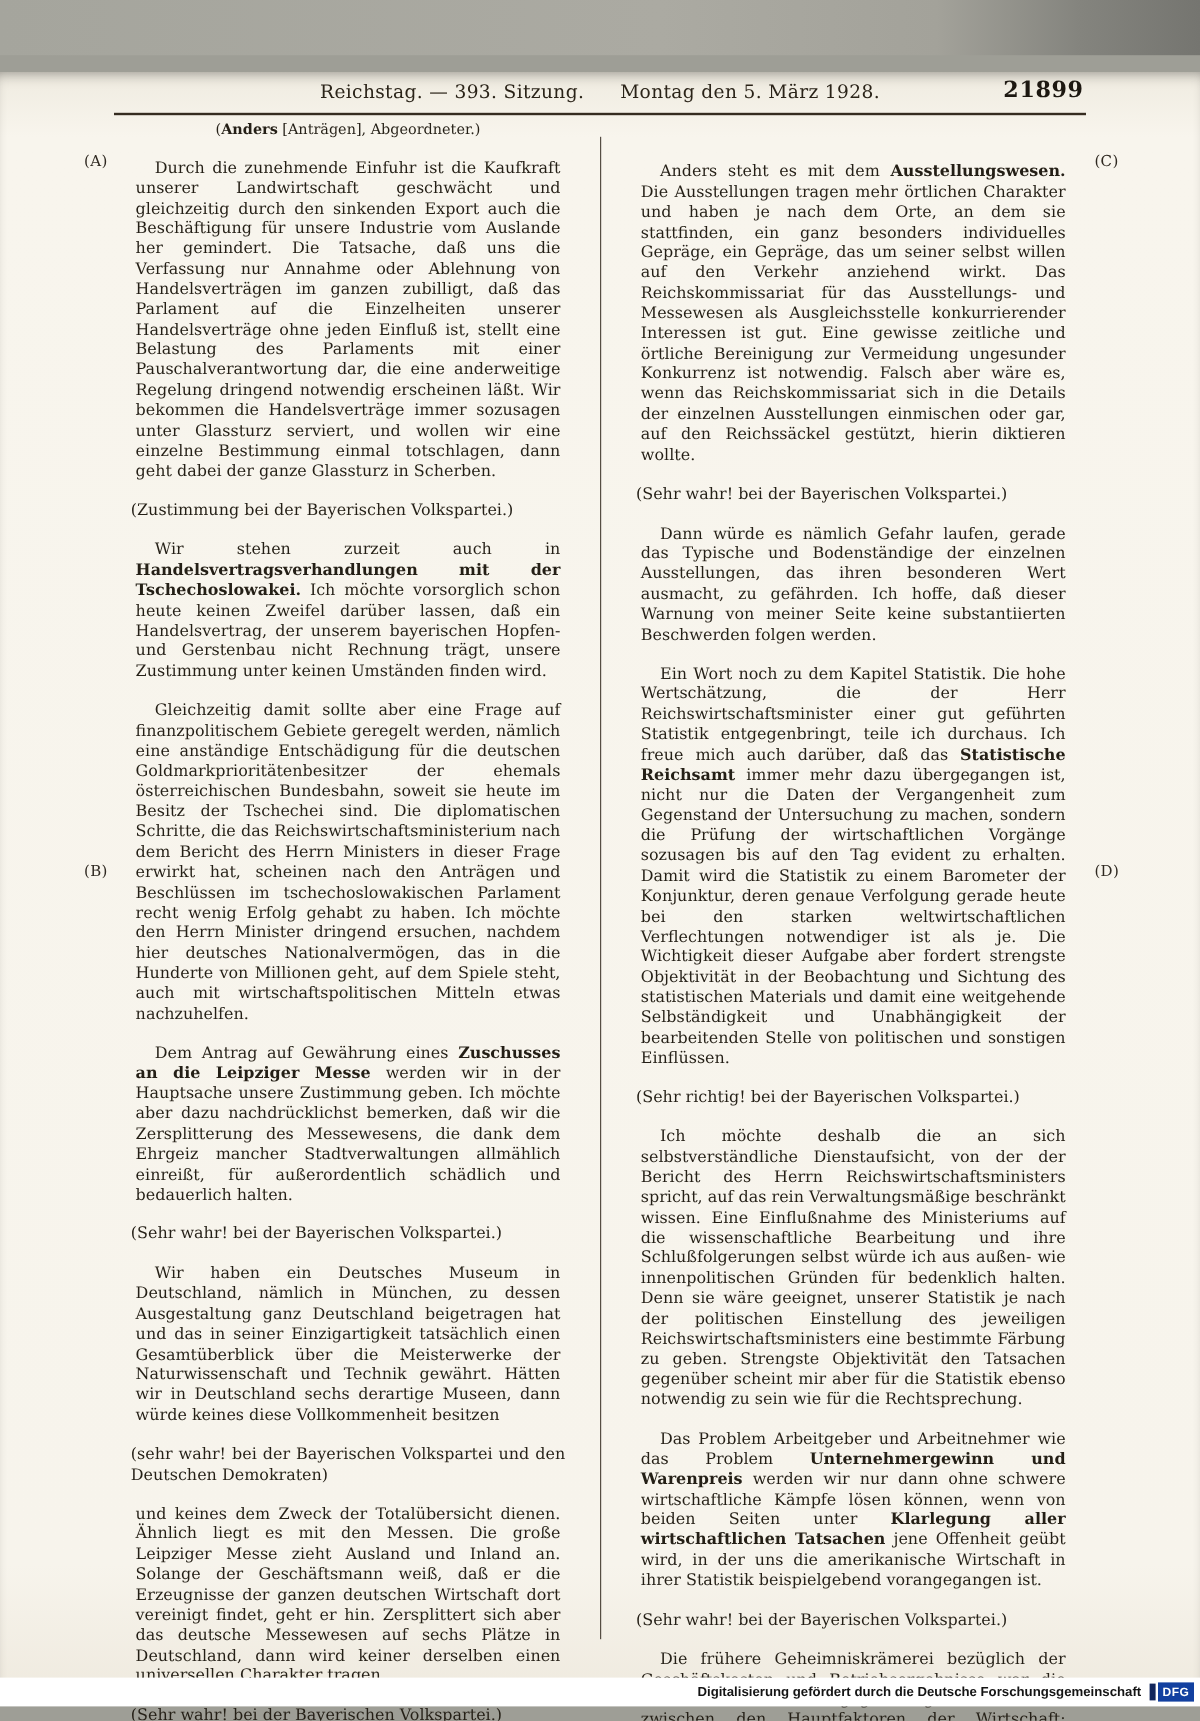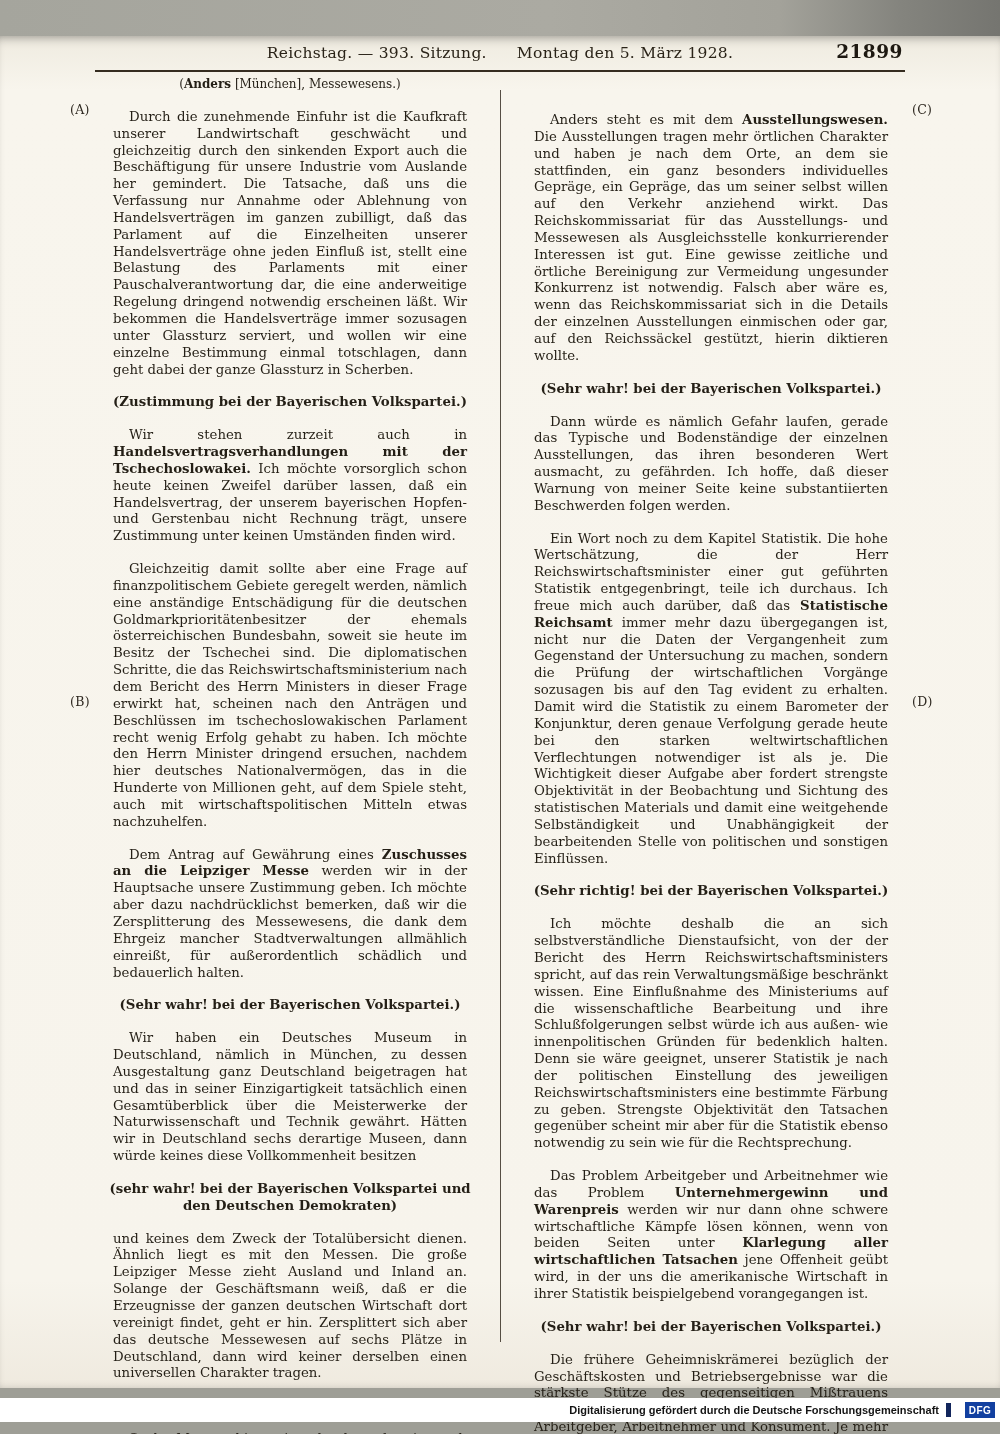--- a/index.html
+++ b/index.html
@@ -13,21 +13,21 @@
   }
 
   
   .scan-top {
     position:absolute; top:0; left:0; width:1000px; height:46px;
     background:linear-gradient(90deg,#a5a59d 0%,#abab a3 40%,#a9a9a1 70%,#8d8d87 88%,#7c7c76 100%);
     background:linear-gradient(90deg,#a5a59d 0%,#abaaa2 55%,#a3a29a 78%,#84847e 90%,#757570 100%);
   }
 
   .page {
-    position:absolute; top:36px; left:0; width:1000px; height:1352px;
+    position:absolute; top:60px; left:0; width:1000px; height:1352px;
     background:linear-gradient(180deg,#efebe0 0%,#f8f5ed 4%,#f7f4ec 92%,#efeadf 100%);
     box-shadow: inset 0 8px 12px -8px rgba(0,0,0,.45), inset 0 -6px 10px -8px rgba(0,0,0,.25);
   }
 
   .page-header {
     position:absolute; top:8px; left:95px; width:810px; height:24px;
     text-align:center; font-size:15.5px; letter-spacing:.3px; color:#2a2318;
     white-space:nowrap;
   }
   .session-gap { display:inline-block; width:30px; }
@@ -48,21 +48,21 @@
   .col-left  { left:97px;  top:40px; }
   .col-right { left:518px; top:60px; }
 
   .column-divider {
     position:absolute; left:500px; top:54px; width:1px; height:1252px;
     background:rgba(45,36,25,.8);
   }
 
   .blk { margin:16px; }
   .para.indent { text-indent:16px; }
-  .interjection { text-align:center; text-indent:0; margin:7px 12px;font-weight:bold; }
+  .interjection { text-indent:0; margin:7px 12px; }
   .speaker { text-align:center; text-indent:0; font-size:12px; margin:0 0 5px 0; }
   .footnote { text-align:right; text-indent:0; padding-right:34px; margin-top:8px; }
   b { font-weight:bold; }
 
   .margin-mark {
     position:absolute; font-size:12.5px; color:#2e2820; letter-spacing:.3px;
   }
   .mark-a { left:70px;  top:66px; }
   .mark-b { left:70px;  top:658px; }
   .mark-c { left:912px; top:66px; }
@@ -72,21 +72,21 @@
     position:absolute; top:1398px; left:0; width:1000px; height:24px;
     background:#ffffff;
     display:flex; align-items:center; justify-content:flex-end;
     padding-right:5px; gap:7px;
   }
   .digitization-text {
     font-family:"Liberation Sans", sans-serif;
     font-size:11px; font-weight:bold; color:#141414;
   }
   .dfg-logo {
-    display:flex; align-items:center; gap:14px;
+    display:flex; align-items:center; gap:2px;
   }
   .dfg-mark {
     width:5px; height:14px; background:#12265c;
   }
   .dfg-box {
     min-width:30px; height:16px; background:#1240a0;
     color:#ffffff; font-family:"Liberation Sans", sans-serif;
     font-size:10px; font-weight:bold; letter-spacing:.5px;
     display:flex; align-items:center; justify-content:center;
     padding:0 3px;
@@ -105,21 +105,21 @@
   </div>
 
   <div class="header-rule"></div>
 
   <span class="margin-mark mark-a">(A)</span>
   <span class="margin-mark mark-b">(B)</span>
   <span class="margin-mark mark-c">(C)</span>
   <span class="margin-mark mark-d">(D)</span>
 
   <div class="column col-left">
-      <p class="blk speaker"><span>(</span><b>Anders</b><span> [München], Messewesens.)</span></p>
+      <p class="blk speaker"><span>(</span><b>Anders</b><span> [Anträgen], Abgeordneter.)</span></p>
       <p class="blk para indent"><span>Durch die zunehmende Einfuhr ist die Kaufkraft unserer Landwirtschaft geschwächt und gleichzeitig durch den sinkenden Export auch die Beschäftigung für unsere Industrie vom Auslande her gemindert. Die Tatsache, daß uns die Verfassung nur Annahme oder Ablehnung von Handelsverträgen im ganzen zubilligt, daß das Parlament auf die Einzelheiten unserer Handelsverträge ohne jeden Einfluß ist, stellt eine Belastung des Parlaments mit einer Pauschalverantwortung dar, die eine anderweitige Regelung dringend notwendig erscheinen läßt. Wir bekommen die Handelsverträge immer sozusagen unter Glassturz serviert, und wollen wir eine einzelne Bestimmung einmal totschlagen, dann geht dabei der ganze Glassturz in Scherben.</span></p>
       <p class="blk interjection"><span>(Zustimmung bei der Bayerischen Volkspartei.)</span></p>
       <p class="blk para indent"><span>Wir stehen zurzeit auch in </span><b>Handelsvertragsverhandlungen mit der Tschechoslowakei.</b><span> Ich möchte vorsorglich schon heute keinen Zweifel darüber lassen, daß ein Handelsvertrag, der unserem bayerischen Hopfen- und Gerstenbau nicht Rechnung trägt, unsere Zustimmung unter keinen Umständen finden wird.</span></p>
       <p class="blk para indent"><span>Gleichzeitig damit sollte aber eine Frage auf finanzpolitischem Gebiete geregelt werden, nämlich eine anständige Entschädigung für die deutschen Goldmarkprioritätenbesitzer der ehemals österreichischen Bundesbahn, soweit sie heute im Besitz der Tschechei sind. Die diplomatischen Schritte, die das Reichswirtschaftsministerium nach dem Bericht des Herrn Ministers in dieser Frage erwirkt hat, scheinen nach den Anträgen und Beschlüssen im tschechoslowakischen Parlament recht wenig Erfolg gehabt zu haben. Ich möchte den Herrn Minister dringend ersuchen, nachdem hier deutsches Nationalvermögen, das in die Hunderte von Millionen geht, auf dem Spiele steht, auch mit wirtschaftspolitischen Mitteln etwas nachzuhelfen.</span></p>
       <p class="blk para indent"><span>Dem Antrag auf Gewährung eines </span><b>Zuschusses an die Leipziger Messe</b><span> werden wir in der Hauptsache unsere Zustimmung geben. Ich möchte aber dazu nachdrücklichst bemerken, daß wir die Zersplitterung des Messewesens, die dank dem Ehrgeiz mancher Stadtverwaltungen allmählich einreißt, für außerordentlich schädlich und bedauerlich halten.</span></p>
       <p class="blk interjection"><span>(Sehr wahr! bei der Bayerischen Volkspartei.)</span></p>
       <p class="blk para indent"><span>Wir haben ein Deutsches Museum in Deutschland, nämlich in München, zu dessen Ausgestaltung ganz Deutschland beigetragen hat und das in seiner Einzigartigkeit tatsächlich einen Gesamtüberblick über die Meisterwerke der Naturwissenschaft und Technik gewährt. Hätten wir in Deutschland sechs derartige Museen, dann würde keines diese Vollkommenheit besitzen</span></p>
       <p class="blk interjection"><span>(sehr wahr! bei der Bayerischen Volkspartei und den Deutschen Demokraten)</span></p>
       <p class="blk para"><span>und keines dem Zweck der Totalübersicht dienen. Ähnlich liegt es mit den Messen. Die große Leipziger Messe zieht Ausland und Inland an. Solange der Geschäftsmann weiß, daß er die Erzeugnisse der ganzen deutschen Wirtschaft dort vereinigt findet, geht er hin. Zersplittert sich aber das deutsche Messewesen auf sechs Plätze in Deutschland, dann wird keiner derselben einen universellen Charakter tragen.</span></p>
       <p class="blk interjection"><span>(Sehr wahr! bei der Bayerischen Volkspartei.)</span></p>

